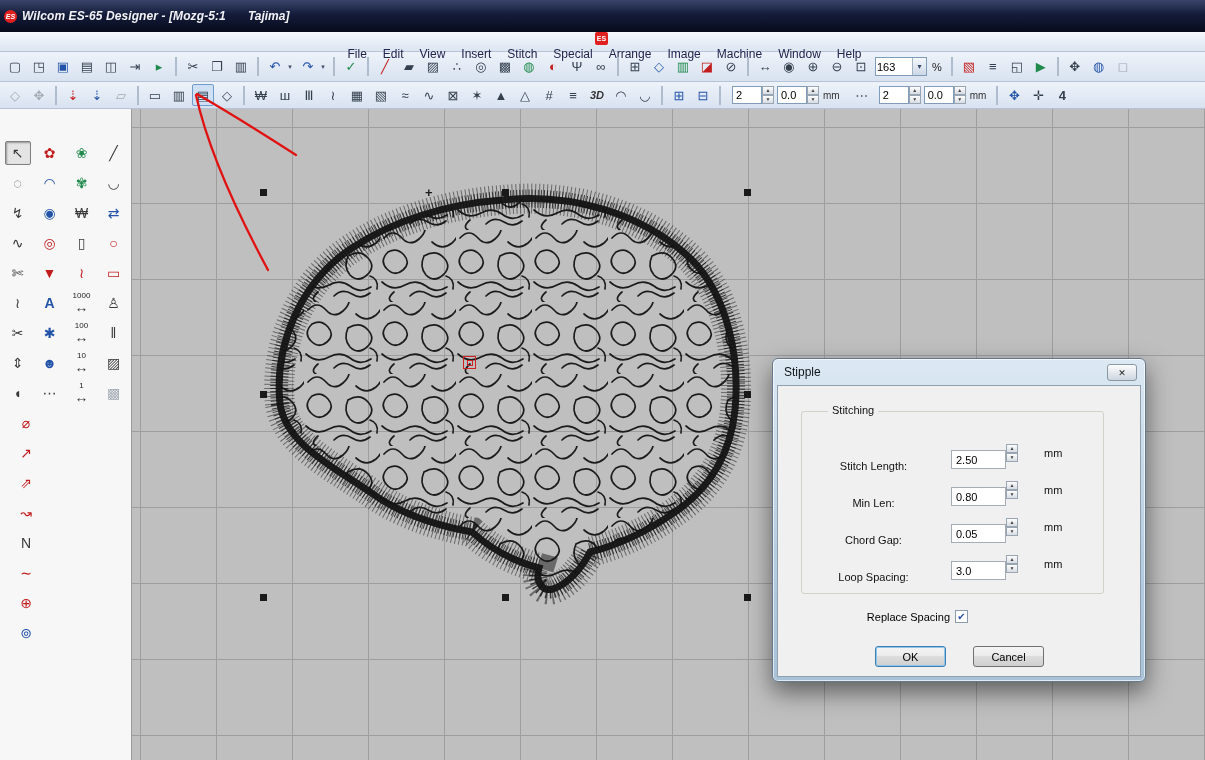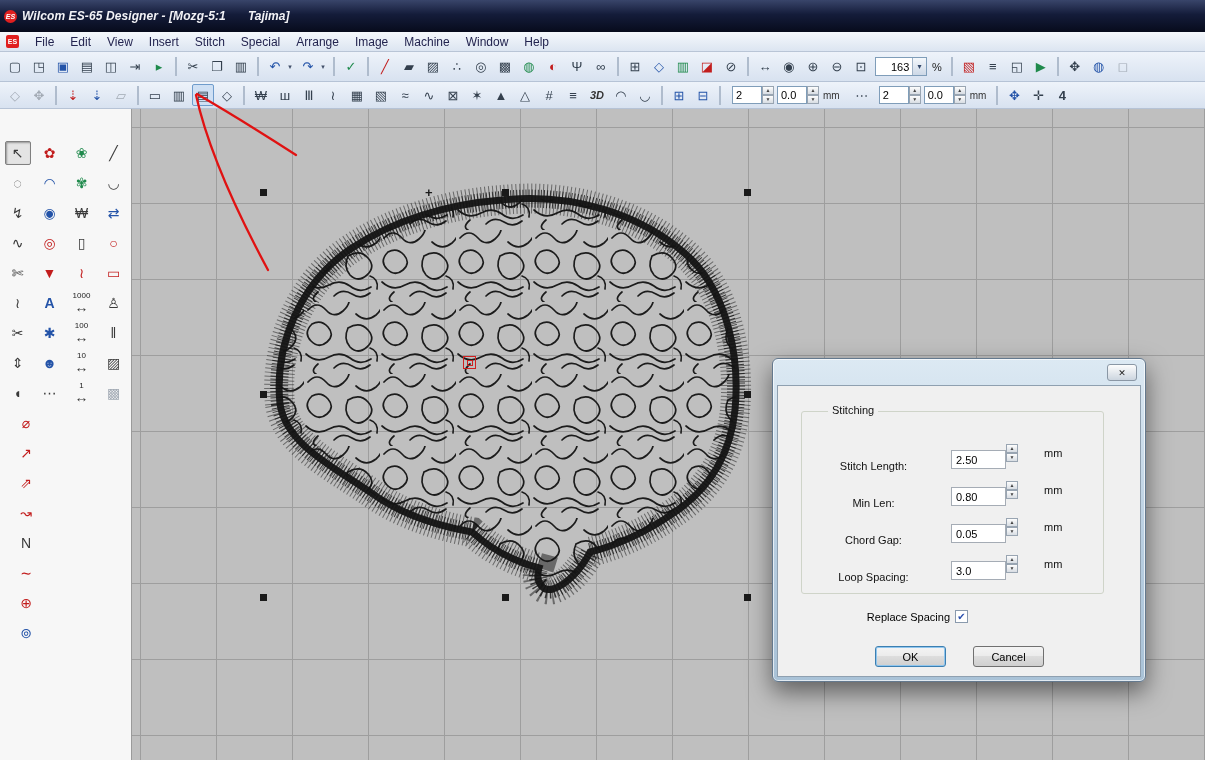--- a/index.html
+++ b/index.html
@@ -9,21 +9,21 @@
   
   .titlebar { height:32px; background:linear-gradient(#39456a,#141c3a 45%,#070b1c);
     display:flex; align-items:center; padding-left:4px; color:#f2f2f6; font-size:12px;font-style:italic; }
   .logo { width:13px; height:13px; border-radius:50%; background:#e01f1f; color:#fff;
     font-size:7px; font-weight:bold; display:flex; align-items:center; justify-content:center; margin-right:5px; flex:none;}
   .wtitle { font-weight:bold; letter-spacing:.1px; }
   .wtitle2 { font-weight:bold; margin-left:22px; }
 
   
   .menubar { height:20px; background:linear-gradient(#f5f8fc,#dce5f1); border-bottom:1px solid #b9c5d6;
-    display:flex; align-items:center; padding-left:4px; font-size:12px; color:#23244f; }
+    display:flex; align-items:center; padding-left:4px; font-size:12px; color:#23244f;flex-direction:column; }
   .doc-logo { width:13px; height:13px; border-radius:2px; background:#e01f1f; color:#fff; font-size:7px;
     font-weight:bold; display:flex; align-items:center; justify-content:center; margin:0 8px 0 2px; flex:none; }
   .menu-item { padding:2px 8px; cursor:default; }
 
   
   .toolbar { background:linear-gradient(#eef3fa,#d8e2f0); border-bottom:1px solid #b6c3d6;
     display:flex; align-items:center; padding:0 3px; }
   .toolbar.t1 { height:30px; }
   .toolbar.t2 { height:27px; }
   .tb-icons { display:flex; align-items:center; }
@@ -33,21 +33,21 @@
   .tbi.dd { width:10px; font-size:7px; margin-left:-2px; color:#42506a; }
   .red { color:#c21d1d !important; }
   .green { color:#1f8a4c !important; }
   .blue { color:#2353a8 !important; }
   .disabled { color:#a2aab4 !important; }
   .bold { font-weight:bold; }
   .tbi.active { border:1px solid #6f9ccc; background:#cfe0f4; }
   .tbi.bold3d { font-weight:bold; font-style:italic; font-size:11px; color:#333; }
 
   .zoom-combo { display:flex; align-items:center; height:19px; border:1px solid #7f9db9; background:#fff; margin:0 2px; }
-  .zoom-input { width:36px; height:15px; border:none; outline:none; font-size:11px; padding-left:15px; font-family:inherit; }
+  .zoom-input { width:36px; height:15px; border:none; outline:none; font-size:11px; padding-left:1px; font-family:inherit; }
   .combo-btn { width:14px; height:17px; display:flex; align-items:center; justify-content:center; font-size:8px;
     background:linear-gradient(#f4f8fc,#cdd8e6); border-left:1px solid #9fb2c6; color:#33486a; }
   .pct { font-size:11px; margin:0 5px 0 3px; color:#222; }
 
   .sgroup { display:flex; align-items:center; margin-left:4px; }
   .sgroup .lead { margin-right:3px; }
   .sgroup .lead:empty { display:none; }
   .tb-num { width:30px; height:18px; border:1px solid #7f9db9; font-size:11px; padding-left:3px; font-family:inherit; margin-left:3px;}
   .spin { display:inline-flex; flex-direction:column; width:12px; height:18px; flex:none; }
   .spin span { flex:1; display:flex; align-items:center; justify-content:center; font-size:5px; line-height:7px;
@@ -633,20 +633,21 @@
     <div class="plusmark">+</div>
   </div>
 </div>
 
 <svg class="annotation" viewBox="0 0 1205 760" xmlns="http://www.w3.org/2000/svg">
   <path d="M197 94 C 228 112, 262 133, 296 155" fill="none" stroke-width="2.3" stroke-linecap="round" stroke="#e01212"></path>
   <path d="M196 95 C 208 150, 240 218, 268 270" fill="none" stroke-width="2.3" stroke-linecap="round" stroke="#e01212"></path>
 </svg>
 
 <div class="dialog">
+  <div class="dlg-title">Stipple</div>
   <div class="dlg-close">✕</div>
   <div class="dlg-client">
     <div class="groupbox">
       <span class="groupbox-label">Stitching</span>
       <div class="stitch-rows">
 
           <div class="srow">
             <label class="slabel">Stitch Length:</label>
             <input class="sinput" value="2.50" style="">
             <span class="spin">

